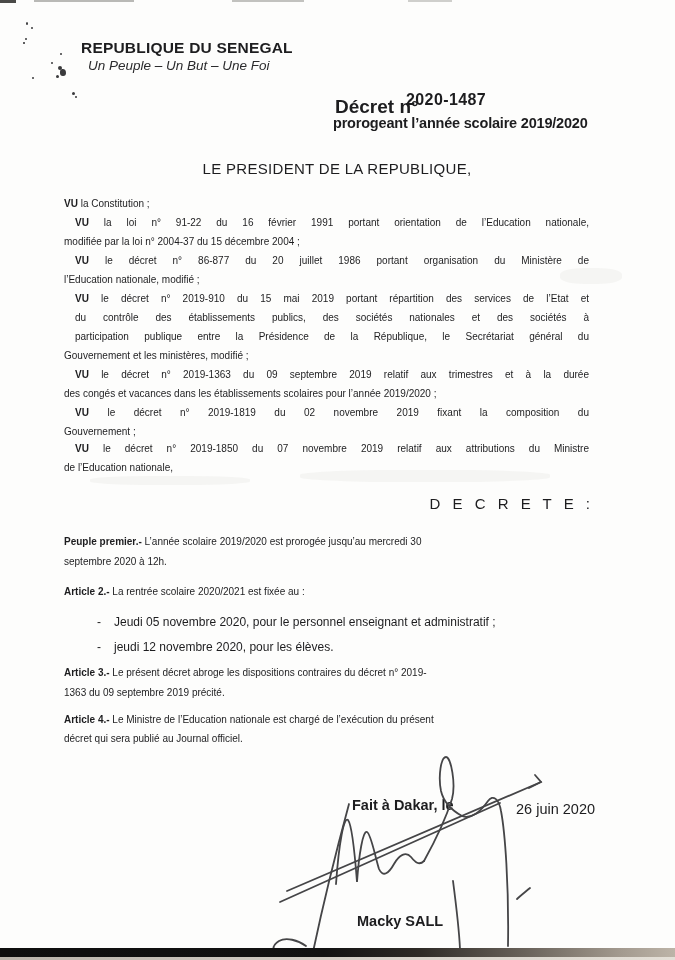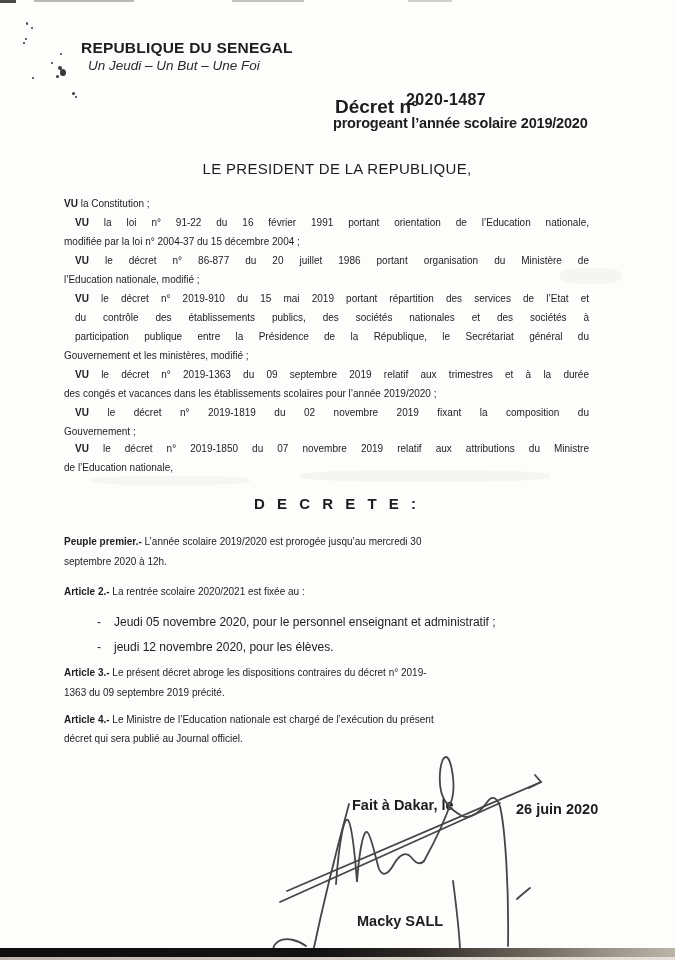--- a/index.html
+++ b/index.html
@@ -12,25 +12,25 @@
   }
   .ln{position:absolute;left:64px;width:514px;font-size:10px;line-height:18px;white-space:nowrap;}
   .ln.just{white-space:normal;text-align:justify;text-align-last:justify;margin-left:11px;}
   .lead{font-weight:bold;}
   .hdr-country{position:absolute;left:81px;top:39px;font-size:15.5px;font-weight:bold;letter-spacing:.2px;}
   .hdr-motto{position:absolute;left:88px;top:58px;font-size:13.5px;font-style:italic;color:#2b2b2d;}
   .decree-label{position:absolute;left:335px;top:96px;font-size:19px;font-weight:bold;text-align:center;}
   .decree-number{position:absolute;left:406px;top:91px;font-size:16px;font-weight:bold;letter-spacing:.4px;}
   .decree-subject{position:absolute;left:333px;top:115px;font-size:14.5px;font-weight:bold;letter-spacing:-.2px;}
   .president{position:absolute;left:80px;top:160px;width:514px;text-align:center;font-size:15px;font-weight:normal;letter-spacing:.3px;}
-  .decrete{position:absolute;left:80px;top:495px;width:514px;text-align:center;font-size:15px;font-weight:bold;letter-spacing:4px;}
+  .decrete{position:absolute;left:80px;top:495px;width:514px;text-align:right;font-size:15px;font-weight:normal;letter-spacing:4px;}
   .bullet{position:absolute;left:97px;width:480px;font-size:12px;line-height:18px;white-space:nowrap;}
   .bullet .dash{display:inline-block;width:17px;}
   .sig-place{position:absolute;left:352px;top:797px;font-size:14.5px;font-weight:bold;}
-  .sig-date{position:absolute;left:516px;top:801px;font-size:14.5px;font-weight:bold;}
+  .sig-date{position:absolute;left:516px;top:801px;font-size:14.5px;font-weight:normal;}
   .sig-name{position:absolute;left:357px;top:913px;font-size:14.5px;font-weight:bold;}
   .speck{position:absolute;background:#3a3a3c;border-radius:50%;}
   .edge-mark{position:absolute;top:0;height:3px;}
   .smudge{position:absolute;background:rgba(90,90,88,0.05);border-radius:40%;}
   .scanbar{position:absolute;left:0;top:948px;width:675px;height:9px;
     background:linear-gradient(90deg,#0e0e0e 0%,#121212 48%,#2e2a26 62%,#6a635b 78%,#a39a8f 92%,#bdb4a8 100%);}
   .scanbar2{position:absolute;left:0;top:957px;width:675px;height:3px;
     background:linear-gradient(90deg,#b9b3aa 0%,#d8d3cb 60%,#e4dfd7 100%);}
   svg.signature{position:absolute;left:0;top:0;width:675px;height:960px;pointer-events:none;}
   svg.signature path{fill:none;stroke:#454547;stroke-width:1.8;stroke-linecap:round;}
@@ -56,21 +56,21 @@
   <div class="speck" style="left:56px;top:75px;width:3px;height:3px;"></div>
   <div class="speck" style="left:32px;top:77px;width:2px;height:2px;"></div>
   <div class="speck" style="left:72px;top:92px;width:3px;height:3px;"></div>
   <div class="speck" style="left:75px;top:96px;width:2px;height:2px;"></div>
 
   <div class="smudge" style="left:560px;top:268px;width:62px;height:16px;"></div>
   <div class="smudge" style="left:300px;top:470px;width:250px;height:12px;"></div>
   <div class="smudge" style="left:90px;top:476px;width:160px;height:9px;"></div>
 
   <div class="hdr-country">REPUBLIQUE DU SENEGAL</div>
-  <div class="hdr-motto">Un Jeudi – Un But – Une Foi</div>
+  <div class="hdr-motto">Un Peuple – Un But – Une Foi</div>
 
   <div class="decree-label">Décret n°</div>
   <div class="decree-number">2020-1487</div>
   <div class="decree-subject">prorogeant l’année scolaire 2019/2020</div>
 
   <div class="president">LE PRESIDENT DE LA REPUBLIQUE,</div>
 
   <div class="ln" style="top:195px"><b class="lead">VU</b><span> la Constitution ;</span></div>
   <div class="ln just" style="top:214px"><b class="lead">VU</b><span> la loi n° 91-22 du 16 février 1991 portant orientation de l’Education nationale,</span></div>
   <div class="ln" style="top:233px"><span>modifiée par la loi n° 2004-37 du 15 décembre 2004 ;</span></div>

